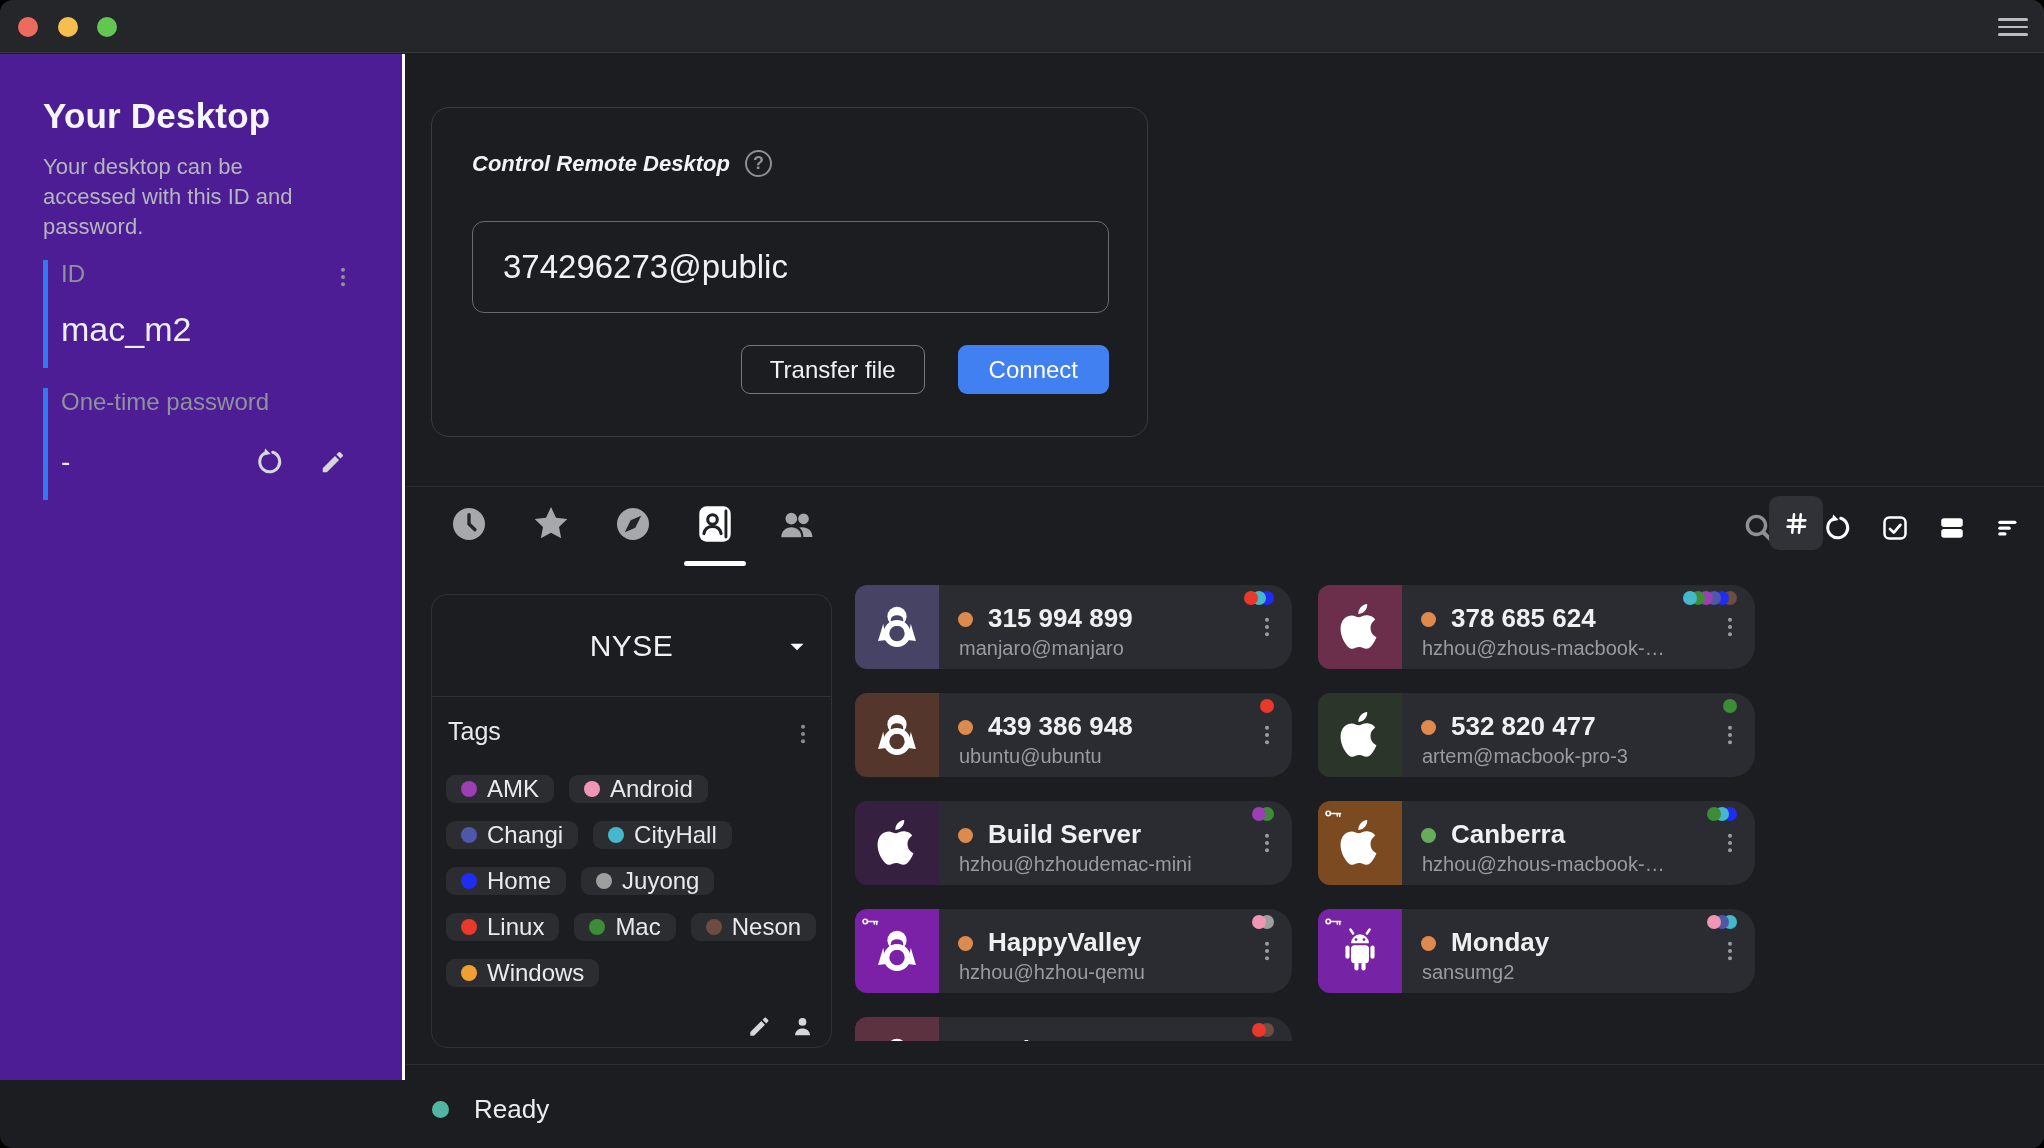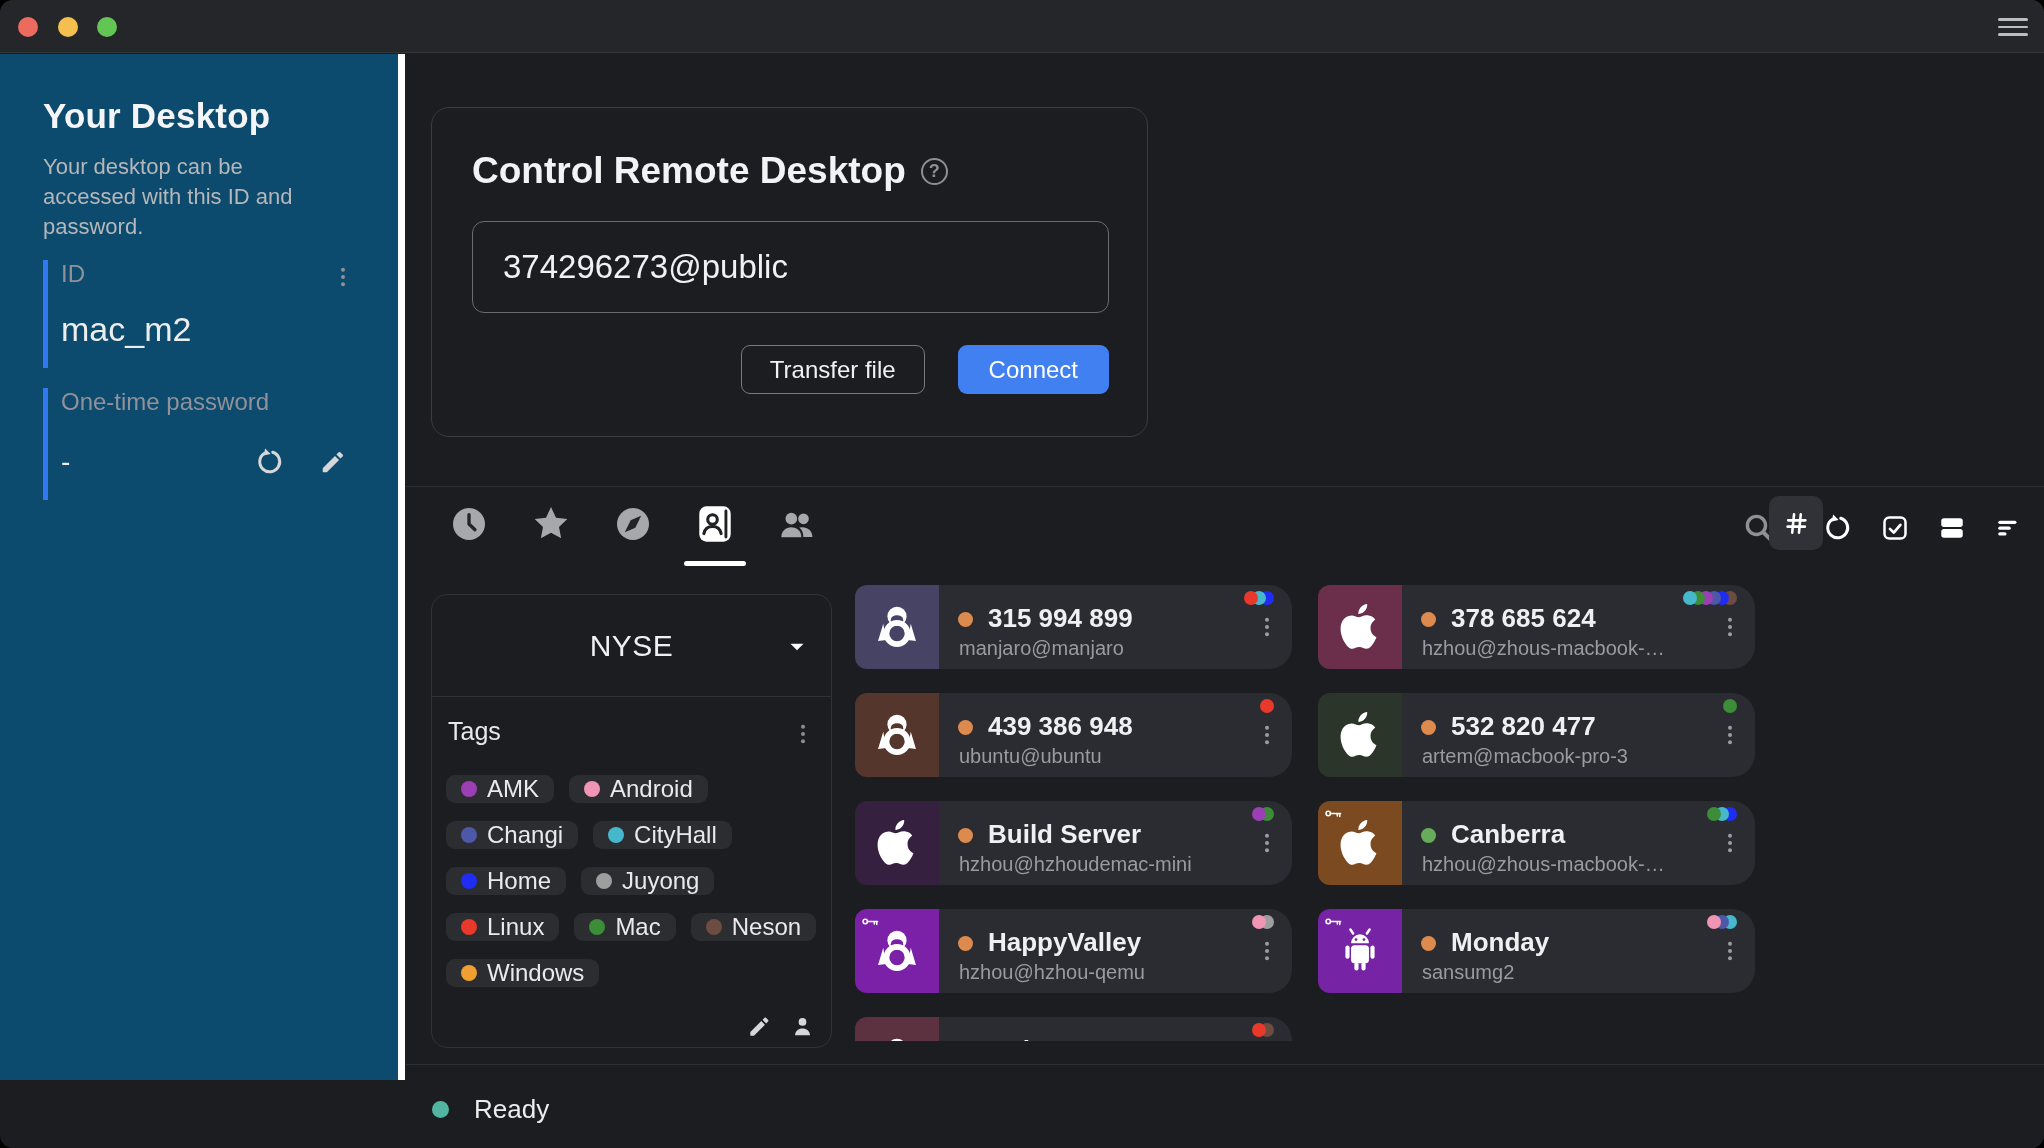--- a/index.html
+++ b/index.html
@@ -9,41 +9,41 @@
   
   .titlebar{position:absolute;left:0;top:0;width:100%;height:53px;background:#242629;border-bottom:1px solid #35373b;}
   .traffic{position:absolute;top:17px;width:20px;height:20px;border-radius:50%;}
   .t-close{left:18px;background:#ed6a5e;}
   .t-min{left:58px;background:#f5bf4f;}
   .t-zoom{left:97px;background:#62c554;}
   .hamburger{position:absolute;right:16px;top:18px;width:30px;height:18px;display:flex;flex-direction:column;justify-content:space-between;cursor:pointer;}
   .hamburger span{display:block;height:2.6px;background:#bcbdbf;border-radius:2px;}
 
   
-  .sidebar{position:absolute;left:0;top:54px;width:405px;height:1026px;background:#0c4a6e;border-right:7px solid #ffffff;}
+  .sidebar{position:absolute;left:0;top:54px;width:405px;height:1026px;background:#4c1d95;border-right:3px solid #ffffff;}
   .sb-title{position:absolute;left:43px;top:42px;font-size:35px;font-weight:700;color:#f4f5f6;letter-spacing:.2px;}
   .sb-desc{position:absolute;left:43px;top:98px;width:290px;font-size:22px;line-height:30px;color:#b5b7ba;}
   .sb-block{position:absolute;left:43px;width:312px;border-left:5px solid #3278f0;padding-left:13px;}
   .sb-id{top:206px;height:108px;}
   .sb-pwd{top:334px;height:112px;}
   .sb-label-row{display:flex;align-items:flex-start;justify-content:space-between;}
   .sb-label{font-size:24px;color:#8f929a;}
   .sb-id-value{margin-top:16px;font-size:34px;color:#eceded;}
   .sb-pwd-row{display:flex;align-items:center;margin-top:30px;}
   .sb-pwd-value{font-size:28px;color:#eceded;flex:1;}
   .icon-btn{display:inline-flex;align-items:center;justify-content:center;cursor:pointer;color:#d6d7d9;}
   .icon-btn svg{display:block;}
   .vdots{width:24px;height:34px;color:#909298;cursor:pointer;}
 
   
   .main{position:absolute;left:406px;top:54px;width:1638px;height:1094px;background:#1b1d21;}
 
   .connect-panel{position:absolute;left:25px;top:53px;width:717px;height:330px;border:1px solid #3a3c41;border-radius:18px;}
   .cp-title-row{display:flex;align-items:center;margin:42px 0 0 40px;}
-  .cp-title{font-size:37px;font-weight:700;color:#f2f3f4;}
+  .cp-title{font-size:22px;font-weight:700;color:#f2f3f4;font-style:italic;}
   .help-circle{margin-left:15px;width:27px;height:27px;border:2px solid #8d9095;border-radius:50%;color:#8d9095;font-size:18px;font-weight:700;display:inline-flex;align-items:center;justify-content:center;}
   .help-circle::after{content:"?";}
   .cp-input{position:absolute;left:40px;top:113px;width:637px;height:92px;background:transparent;border:1.5px solid #696b70;border-radius:12px;color:#f0f1f2;font-size:33px;padding:0 30px;font-family:"Liberation Sans",sans-serif;outline:none;}
   .cp-btn-row{position:absolute;left:40px;top:237px;width:637px;display:flex;justify-content:flex-end;gap:33px;}
   .btn{height:49px;border-radius:9px;font-size:24px;display:inline-flex;align-items:center;justify-content:center;cursor:pointer;font-family:"Liberation Sans",sans-serif;}
   .btn-outline{padding:0 28px;border:1.5px solid #77797d;color:#f0f1f2;background:transparent;}
   .btn-primary{padding:0 31px;border:none;color:#fff;background:#4080f0;text-align:right;}
 
   .main-divider{position:absolute;left:0;top:432px;width:100%;height:1px;background:#2e3034;}
 

